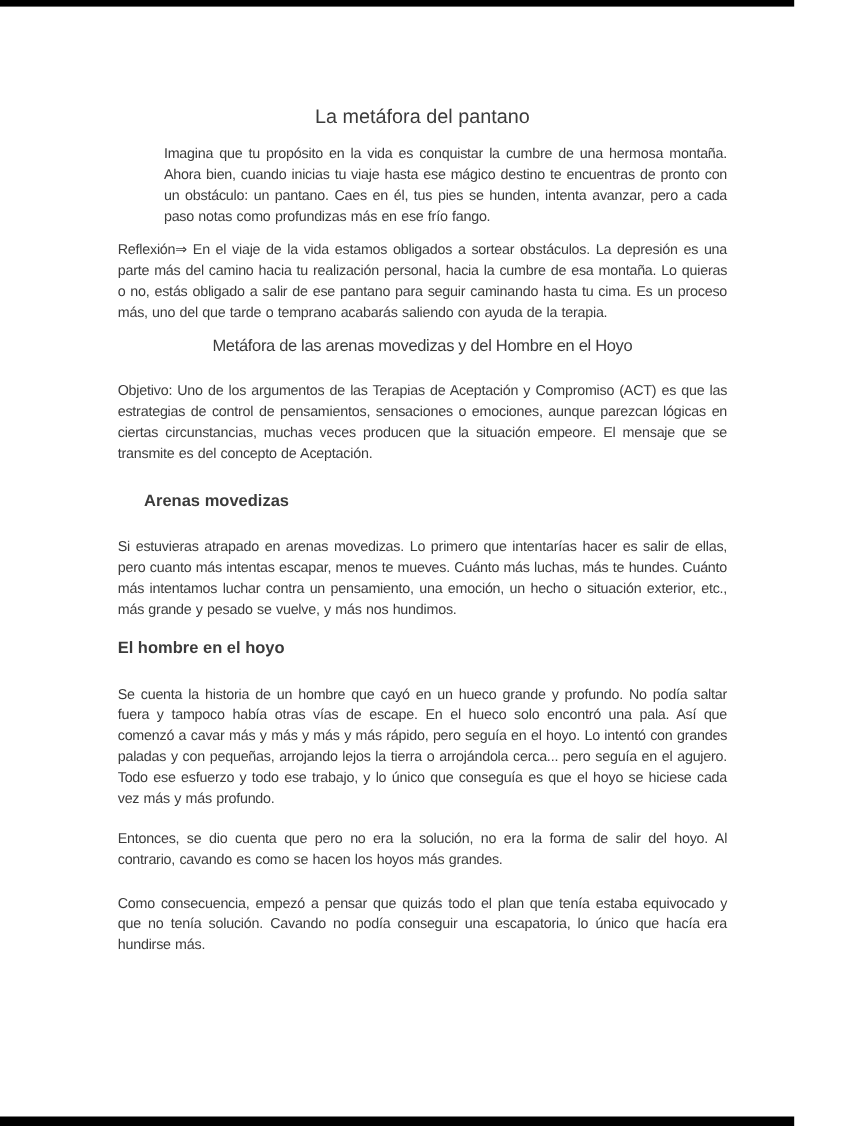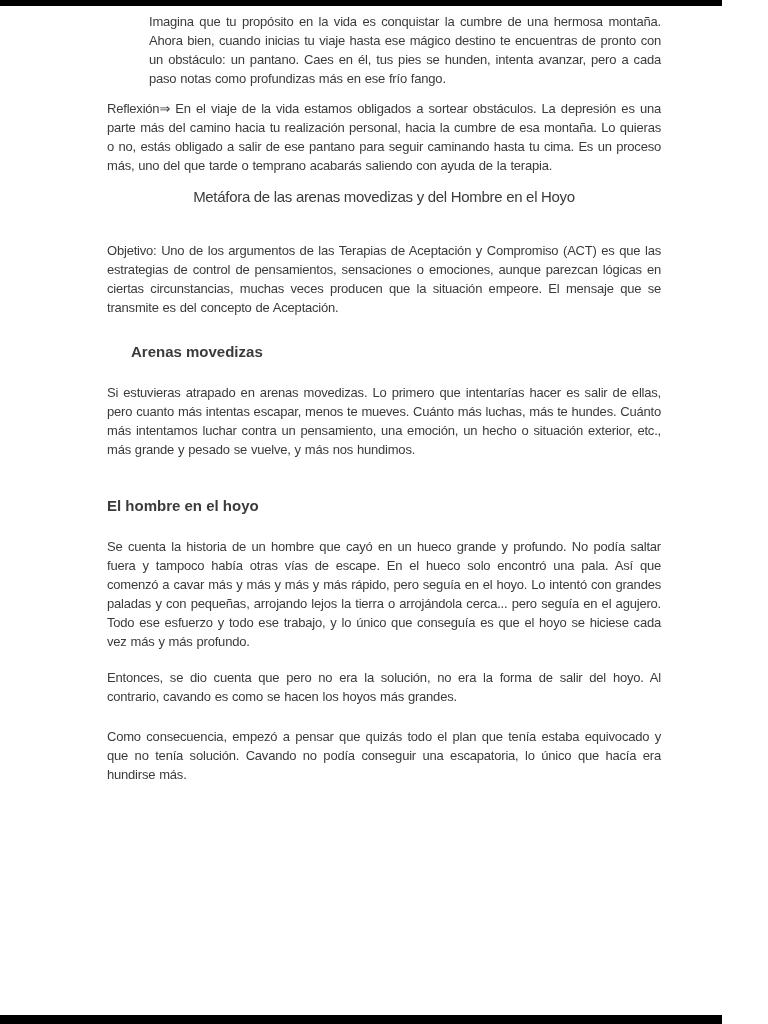--- a/index.html
+++ b/index.html
@@ -62,37 +62,38 @@
     font-size: 13px;
     line-height: 19px;
     letter-spacing: -0.2px;
     word-spacing: 0.5px;
     text-align: justify;
     color: var(--text, #3b3b3b);
   }
 
   .p1 { margin-top: 12px; margin-left: 42px; }
   .p2 { margin-top: 11px; }
-  .p3 { margin-top: 31px; }
+  .p3 { margin-top: 17px; }
   .h3a { margin-top: 25px; margin-left: 24px; }
   .p4 { margin-top: 22px; }
-  .h3b { margin-top: 37px; }
+  .h3b { margin-top: 17px; }
   .p5 { margin-top: 22px; }
   .p6 { margin-top: 17px; }
   .p7 { margin-top: 21px; }
 </style>
 </head>
 <body>
 
 <div class="page">
 
   <div class="letterbox top"></div>
 
   <div class="content">
 
+    <h1>La metáfora del pantano</h1>
 
     <p class="p1">Imagina que tu propósito en la vida es conquistar la cumbre de una hermosa montaña. Ahora bien, cuando inicias tu viaje hasta ese mágico destino te encuentras de pronto con un obstáculo: un pantano. Caes en él, tus pies se hunden, intenta avanzar, pero a cada paso notas como profundizas más en ese frío fango.</p>
 
     <p class="p2">Reflexión⇒ En el viaje de la vida estamos obligados a sortear obstáculos. La depresión es una parte más del camino hacia tu realización personal, hacia la cumbre de esa montaña. Lo quieras o no, estás obligado a salir de ese pantano para seguir caminando hasta tu cima. Es un proceso más, uno del que tarde o temprano acabarás saliendo con ayuda de la terapia.</p>
 
     <h2>Metáfora de las arenas movedizas y del Hombre en el Hoyo</h2>
 
     <p class="p3">Objetivo: Uno de los argumentos de las Terapias de Aceptación y Compromiso (ACT) es que las estrategias de control de pensamientos, sensaciones o emociones, aunque parezcan lógicas en ciertas circunstancias, muchas veces producen que la situación empeore. El mensaje que se transmite es del concepto de Aceptación.</p>
 
     <h3 class="h3a">Arenas movedizas</h3>

